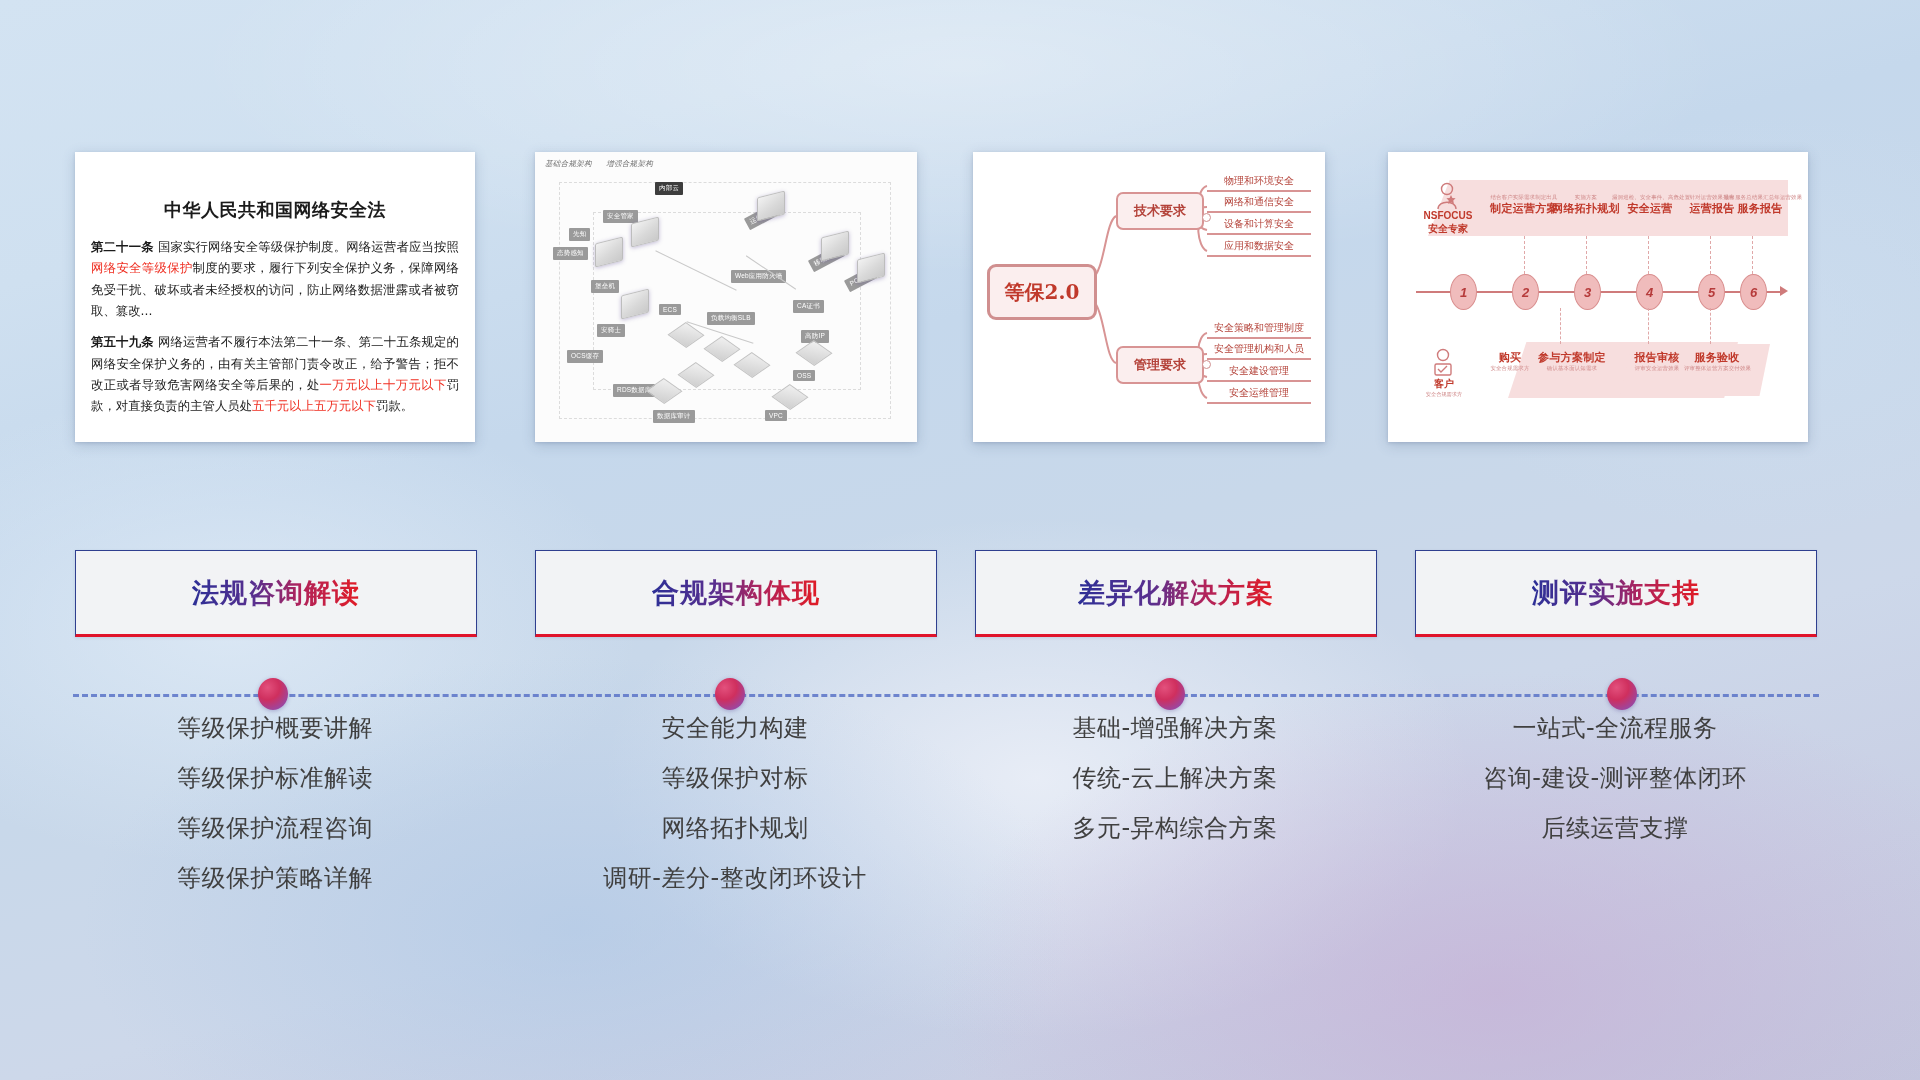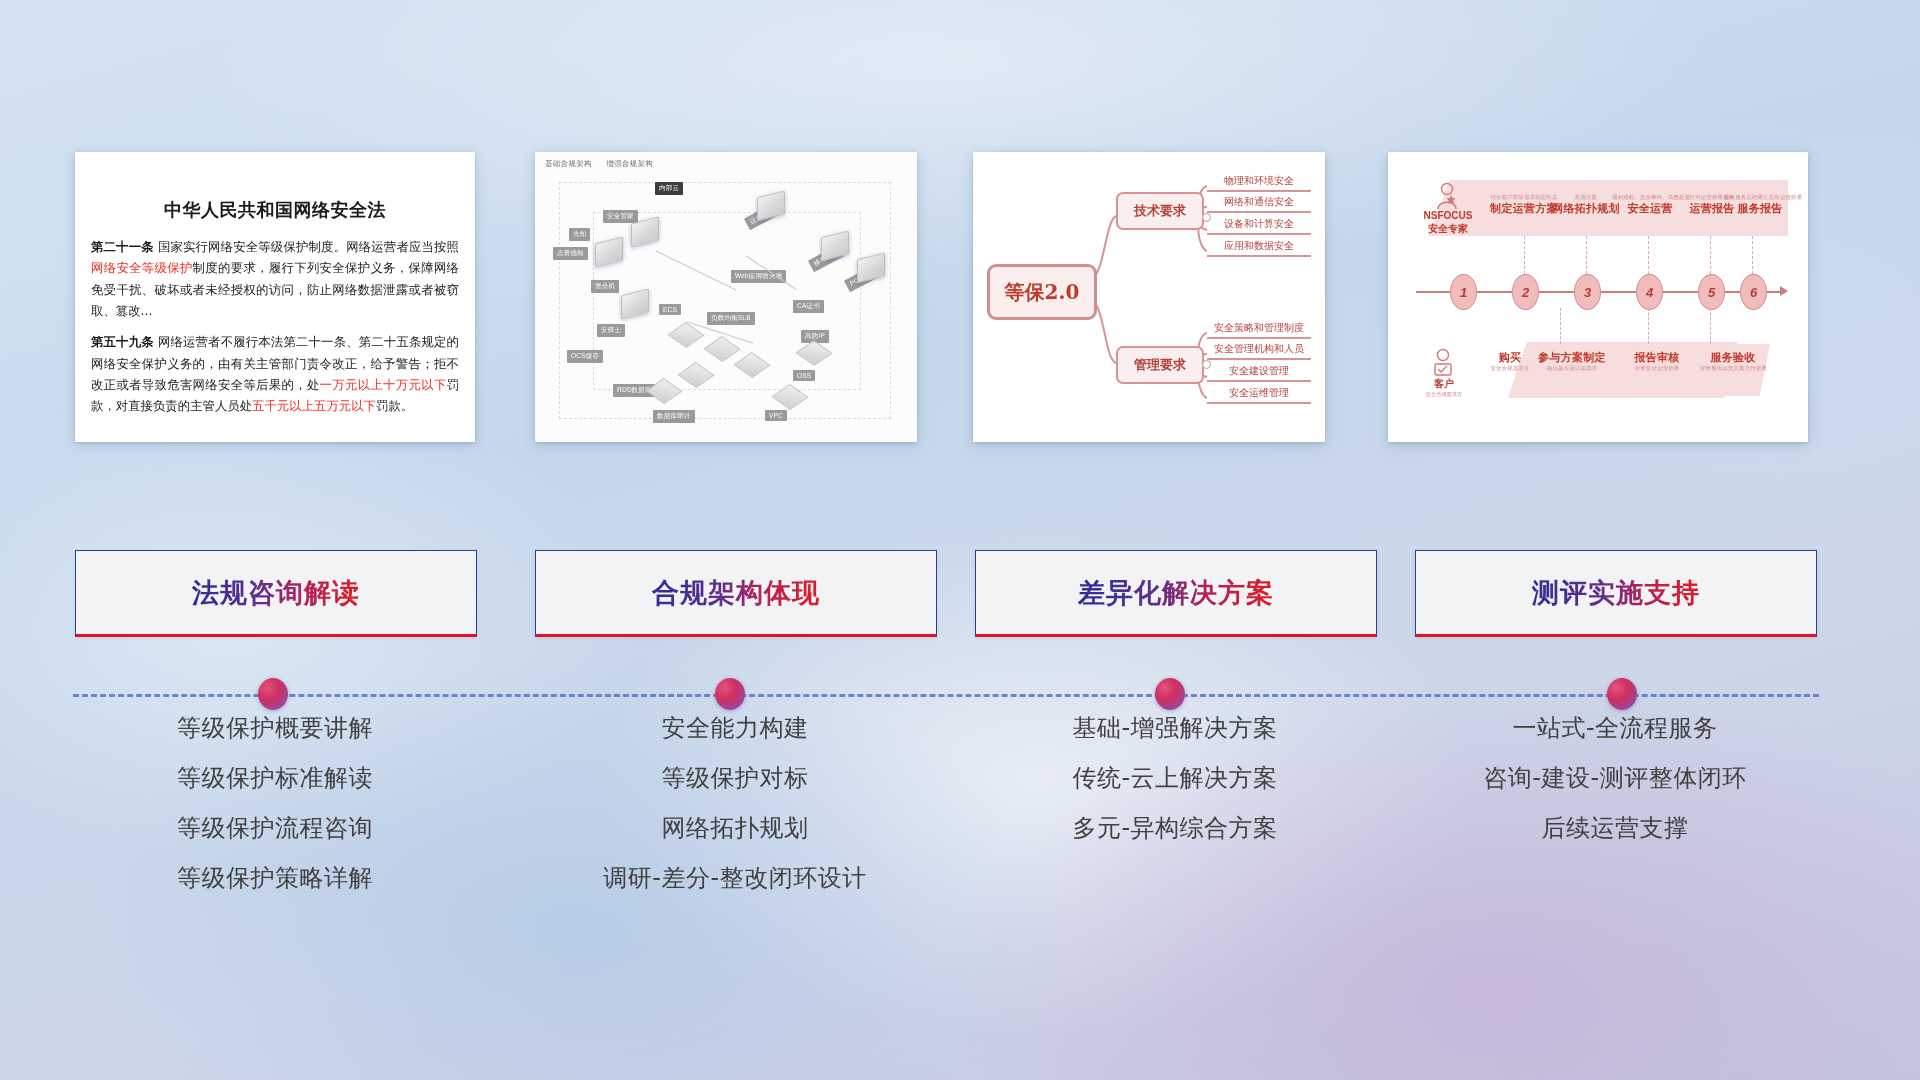--- a/index.html
+++ b/index.html
@@ -39,21 +39,21 @@
   .law h1{font-size:18px;margin:6px 0 14px 0;text-align:center;font-weight:700;
           font-family:"DejaVu Sans","Liberation Sans",sans-serif;letter-spacing:.5px;}
   .law p{font-size:12.4px;line-height:1.72;margin:0 0 10px 0;text-align:justify;
          font-family:"DejaVu Sans","Liberation Sans",sans-serif;}
   .law b{font-weight:700;}
   .law .red{color:#ef2d20;}
 
   
   .arch{position:absolute;inset:0;background:#fcfcfc;}
   .arch .capt{position:absolute;top:7px;left:10px;font-size:7.5px;color:#6f6f6f;letter-spacing:.3px;}
-  .arch .capt span{margin-right:12px;}
+  .arch .capt span{margin-right:12px;font-style:italic;}
   .arch .dash{position:absolute;border:1px dashed #dcdcdc;}
   .arch .node{position:absolute;width:26px;height:22px;
      background:linear-gradient(150deg,#f2f2f2,#d9d9d9 55%,#c9c9c9);
      border:1px solid #bdbdbd;border-radius:2px;
      transform:skewY(-14deg) skewX(0deg);}
   .arch .cube{position:absolute;width:20px;height:20px;
      background:linear-gradient(150deg,#f0f0f0,#cfcfcf);border:1px solid #c2c2c2;
      transform:rotate(45deg) skewX(-10deg) skewY(-10deg);}
   .arch .tag{position:absolute;background:#8f8f8f;color:#fff;font-size:6.5px;
      padding:2px 4px;border-radius:1px;white-space:nowrap;letter-spacing:.2px;}
@@ -300,21 +300,21 @@
         </div>
         <div class="step" style="left:146px;top:198px;width:76px;">
           <div class="t">参与方案制定</div>
           <div class="s">确认基本面认知需求</div>
         </div>
         <div class="band" style="left:232px;top:192px;width:150px;height:52px;clip-path:polygon(8% 0,100% 0,93% 100%,0 100%);"></div>
         <div class="step" style="left:238px;top:198px;width:62px;">
           <div class="t">报告审核</div>
           <div class="s">评审安全运营效果</div>
         </div>
-        <div class="step" style="left:312px;top:198px;width:66px;">
+        <div class="step" style="left:296px;top:198px;width:66px;">
           <div class="t">服务验收</div>
           <div class="s">评审整体运营方案交付效果</div>
         </div>
       </div>
     </div>
   </div>
 
   <div class="pillar p1">
     <span>法规咨询解读</span>
   </div>

